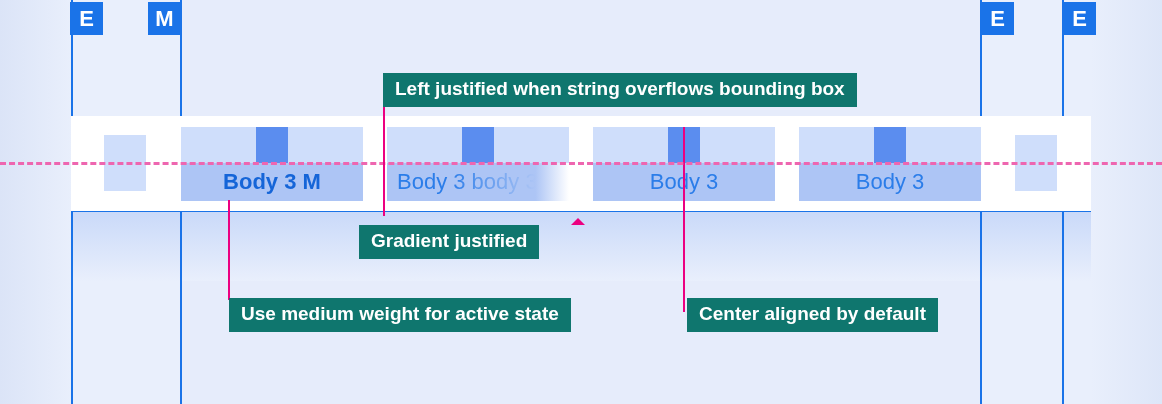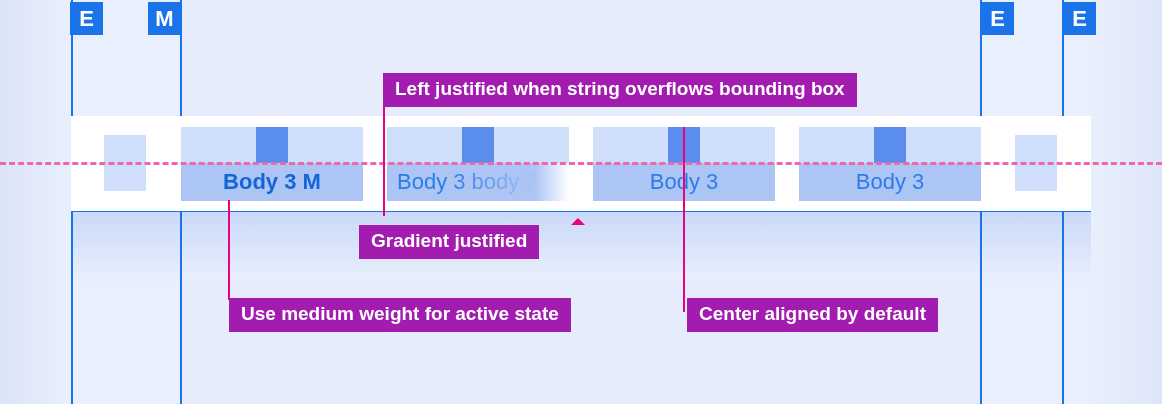--- a/index.html
+++ b/index.html
@@ -53,21 +53,21 @@
   .cell .txt{position:absolute;left:0;top:0;width:100%;height:38px;
     line-height:38px;color:#2b7de9;font-size:22px;white-space:nowrap;}
   .cell .txt.center{text-align:center;border-radius:18px;}
   .cell .txt.left{text-align:left;padding-left:10px;box-sizing:border-box;}
   .cell .txt.bold{font-weight:bold;color:#1565d8;}
   .fade-mask{position:absolute;right:0;top:36px;width:120px;height:38px;
     background:linear-gradient(90deg,rgba(173,197,245,0) 0%,rgba(173,197,245,1) 72%,rgba(255,255,255,1) 100%);
     pointer-events:none;}
 
   
-  .anno{position:absolute;background:#a21caf;color:#ffffff;
+  .anno{position:absolute;background:#0f766e;color:#ffffff;
     font-size:19px;font-weight:bold;white-space:nowrap;
     padding:5px 12px 7px 12px;box-sizing:border-box;line-height:22px;}
   .conn{position:absolute;width:2px;background:#ec0081;}
   .tri{position:absolute;width:0;height:0;
     border-left:7px solid transparent;border-right:7px solid transparent;
     border-bottom:7px solid #ec0081;}
 </style>
 </head>
 <body>
 

